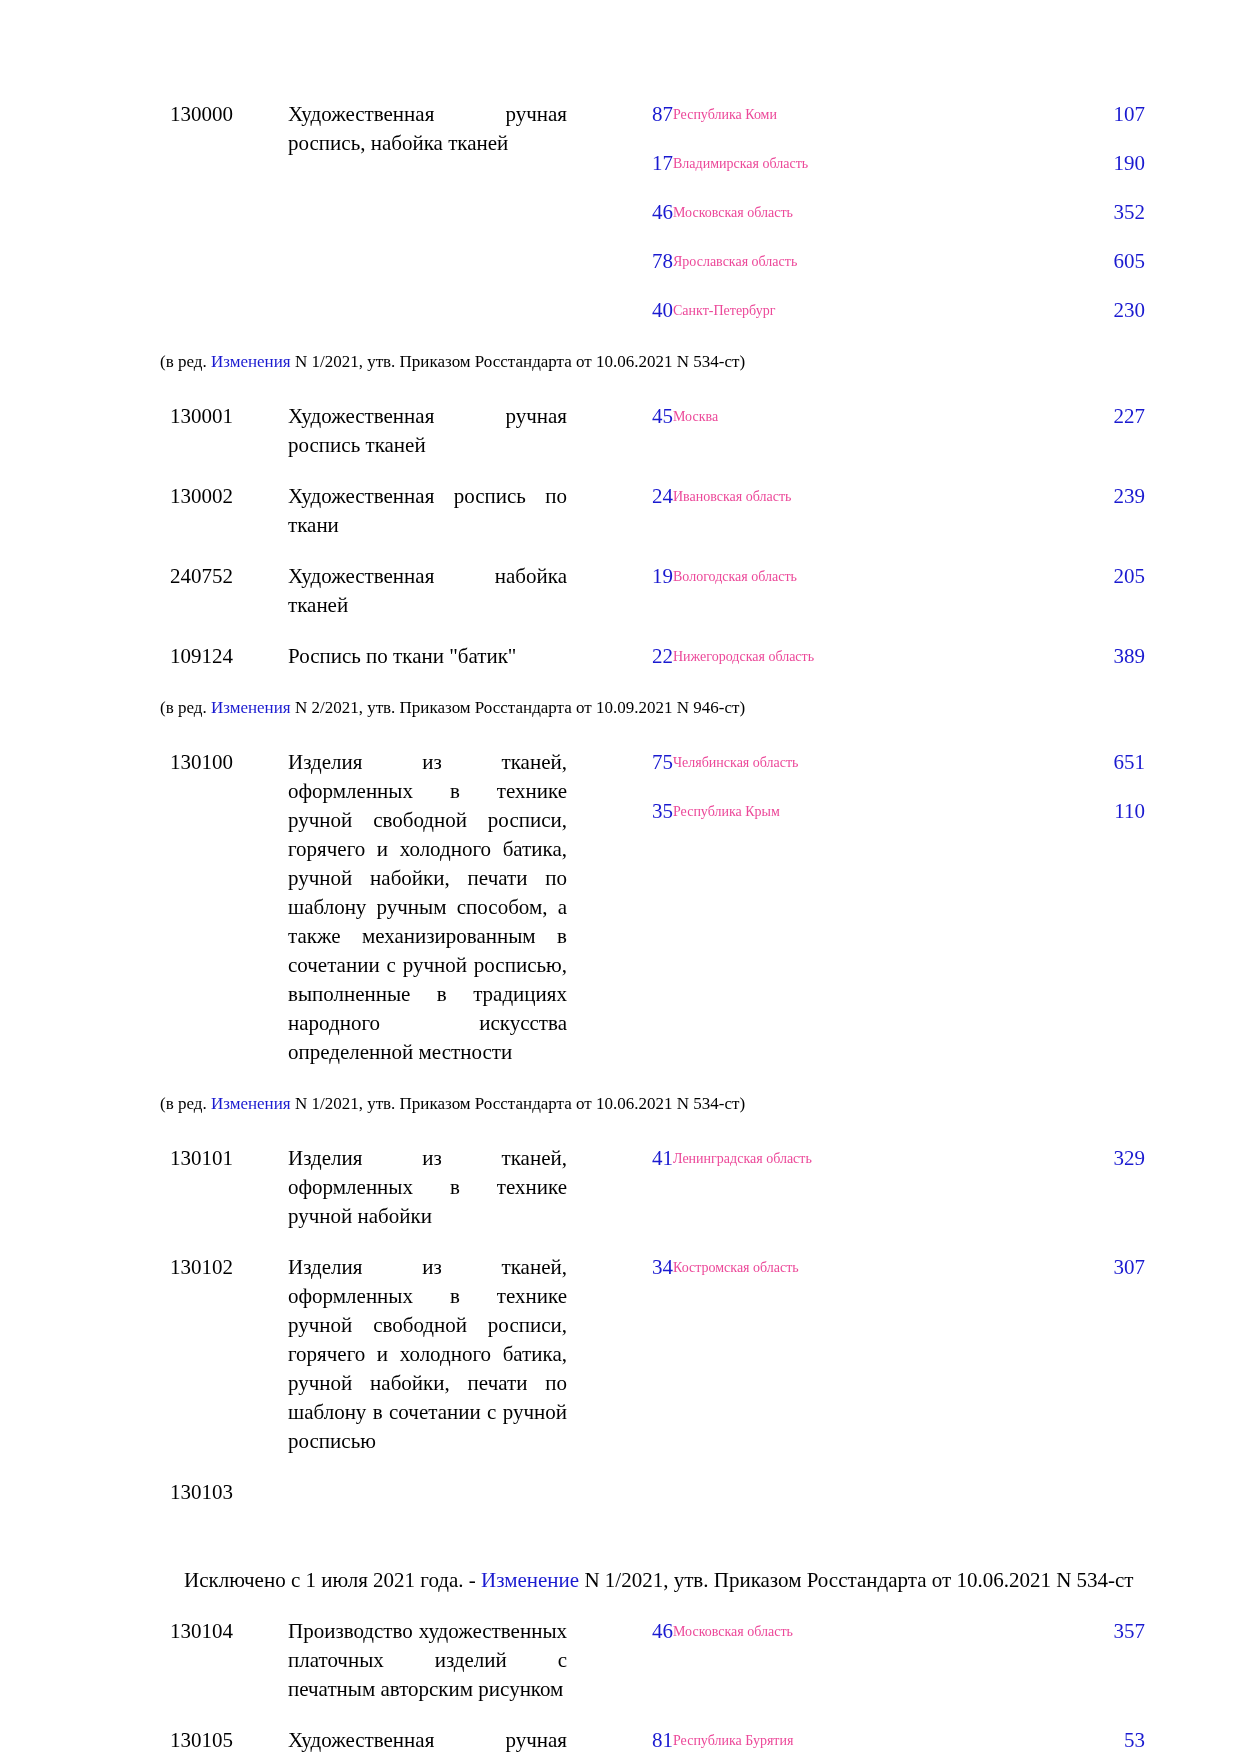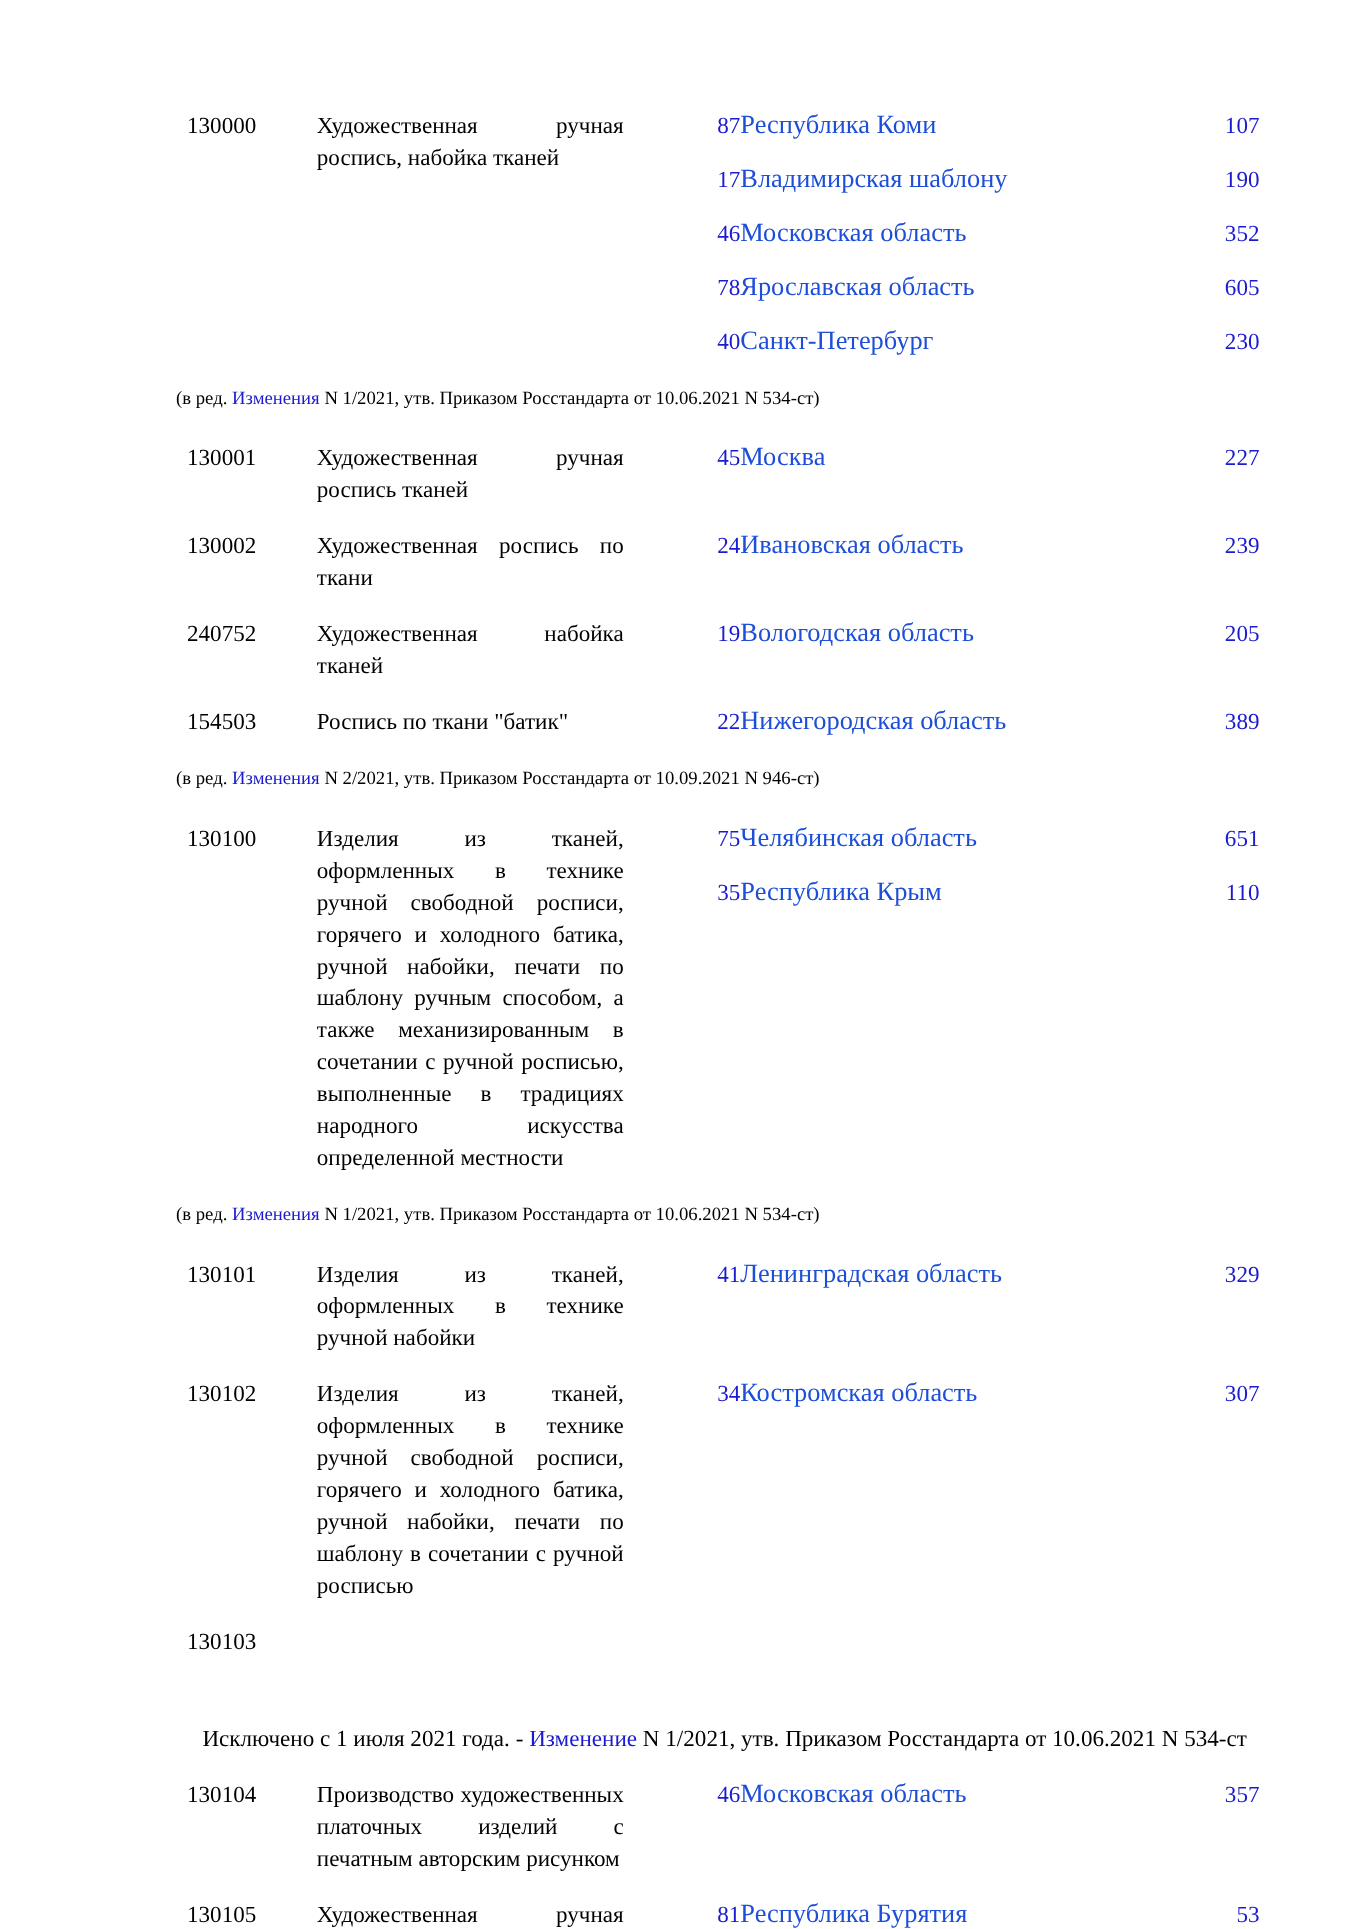--- a/index.html
+++ b/index.html
@@ -69,23 +69,23 @@
   .sub-num {
     width: 72px;
     flex: 0 0 72px;
     font-size: 21px;
     line-height: 29px;
     color: #1a1ad0;
     text-align: right;
   }
   .sub-region {
     flex: 1 1 auto;
-    font-size: 24px;
-    line-height: 29px;
-    color: #1d4ed8;
+    font-size: 14px;
+    line-height: 29px;
+    color: #ec4899;
     padding-right: 10px;
   }
   .sub-val {
     width: 62px;
     flex: 0 0 62px;
     font-size: 21px;
     line-height: 29px;
     color: #1a1ad0;
     text-align: right;
   }
@@ -127,21 +127,21 @@
       <div class="col-code">130000</div>
       <div class="col-desc justify-all">Художественная ручная роспись, набойка тканей</div>
       <div class="col-right">
         <div class="sub">
           <div class="sub-num">87</div>
           <div class="sub-region">Республика Коми</div>
           <div class="sub-val">107</div>
         </div>
         <div class="sub">
           <div class="sub-num">17</div>
-          <div class="sub-region">Владимирская шаблону</div>
+          <div class="sub-region">Владимирская область</div>
           <div class="sub-val">190</div>
         </div>
         <div class="sub">
           <div class="sub-num">46</div>
           <div class="sub-region">Московская область</div>
           <div class="sub-val">352</div>
         </div>
         <div class="sub">
           <div class="sub-num">78</div>
           <div class="sub-region">Ярославская область</div>
@@ -187,21 +187,21 @@
       <div class="col-right">
         <div class="sub">
           <div class="sub-num">19</div>
           <div class="sub-region">Вологодская область</div>
           <div class="sub-val">205</div>
         </div>
       </div>
     </div>
 
     <div class="entry">
-      <div class="col-code">154503</div>
+      <div class="col-code">109124</div>
       <div class="col-desc">Роспись по ткани "батик"</div>
       <div class="col-right">
         <div class="sub">
           <div class="sub-num">22</div>
           <div class="sub-region">Нижегородская область</div>
           <div class="sub-val">389</div>
         </div>
       </div>
     </div>
 

